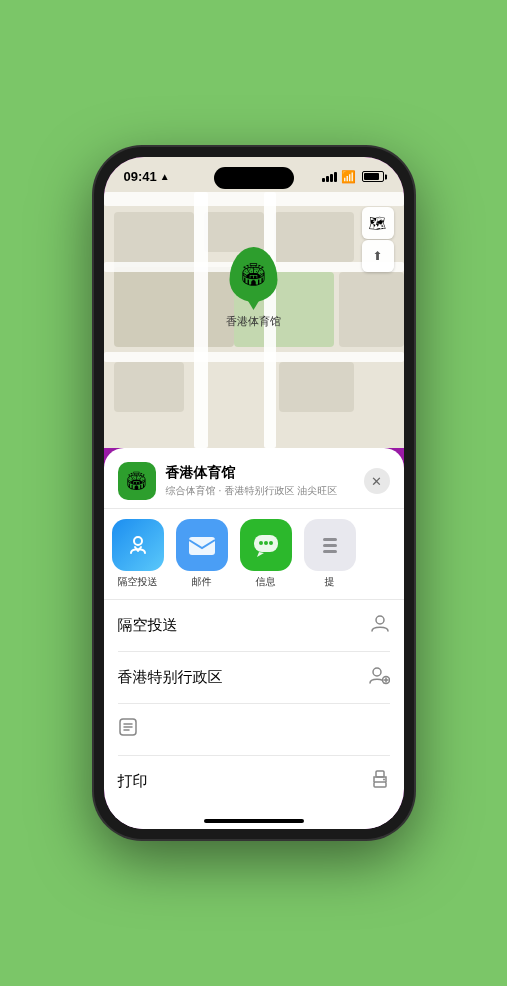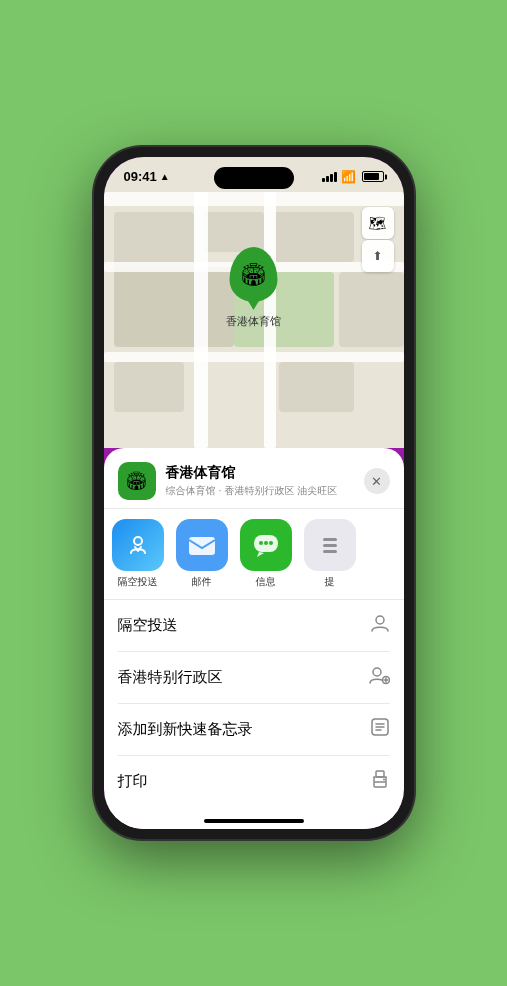--- a/index.html
+++ b/index.html
@@ -557,21 +557,20 @@
               <circle cx="9" cy="7" r="4" stroke="#888" stroke-width="1.5" fill="none"></circle>
               <path d="M2 18 C2 13 16 13 16 18" stroke="#888" stroke-width="1.5" fill="none" stroke-linecap="round"></path>
               <circle cx="18" cy="15" r="3.5" stroke="#888" stroke-width="1.5" fill="white"></circle>
               <line x1="18" y1="13" x2="18" y2="17" stroke="#888" stroke-width="1.5" stroke-linecap="round"></line>
               <line x1="16" y1="15" x2="20" y2="15" stroke="#888" stroke-width="1.5" stroke-linecap="round"></line>
             </svg>
           </span>
         </div>
 
         <div class="action-item">
-          <span class="action-text">添加到新快速备忘录</span>
           <span class="action-icon">
             <svg width="20" height="20" viewBox="0 0 20 20" fill="none">
               <rect x="2" y="2" width="16" height="16" rx="3" stroke="#888" stroke-width="1.5" fill="none"></rect>
               <line x1="6" y1="7" x2="14" y2="7" stroke="#888" stroke-width="1.5" stroke-linecap="round"></line>
               <line x1="6" y1="10" x2="14" y2="10" stroke="#888" stroke-width="1.5" stroke-linecap="round"></line>
               <line x1="6" y1="13" x2="11" y2="13" stroke="#888" stroke-width="1.5" stroke-linecap="round"></line>
             </svg>
           </span>
         </div>
 

